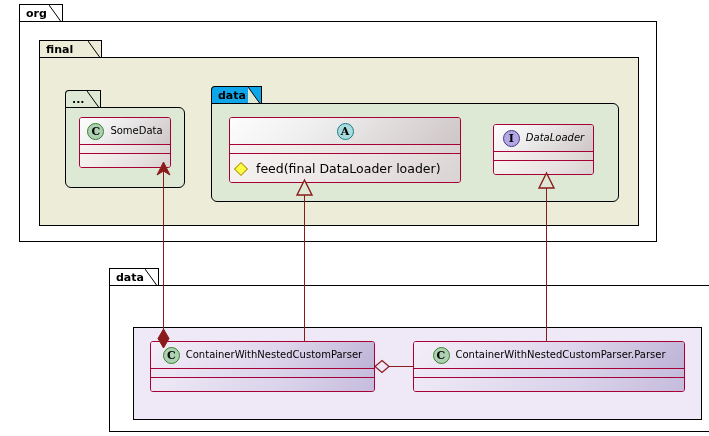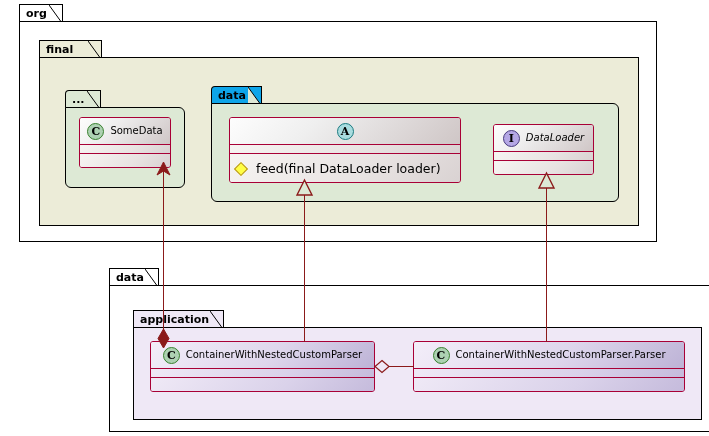--- a/index.html
+++ b/index.html
@@ -268,29 +268,20 @@
         <svg width="13" height="18" viewBox="0 0 13 18">
             <polygon points="0,0 13,18 0,18" fill="#ffffff" stroke="none"></polygon>
             <line x1="0" y1="0" x2="13" y2="18" stroke="#000000" stroke-width="1"></line>
           </svg>
       </span>
     </div>
     <div class="pkg-body" style="top:17px; width:611px; height:147px;"></div>
   </div>
 
   <div class="pkg pkg-application" style="left:118px; top:310px; width:569px; height:110px;">
-    <div class="pkg-tab" style="width:91px;">
-      <span>application</span>
-      <span class="fold">
-        <svg width="13" height="18" viewBox="0 0 13 18">
-            <polygon points="0,0 13,18 0,18" fill="#EFE8F6" stroke="none"></polygon>
-            <line x1="0" y1="0" x2="13" y2="18" stroke="#000000" stroke-width="1"></line>
-          </svg>
-      </span>
-    </div>
     <div class="pkg-body" style="top:17px; width:569px; height:93px;"></div>
   </div>
 
   <div class="cls skin-lav" style="left:135px; top:341px; width:225px; height:51px;">
     <div class="cls-head skin-lav">
       <span class="stereo stereo-C">C</span>
       <span class="cls-name">ContainerWithNestedCustomParser</span>
     </div>
     <div class="cls-compartment skin-lav-flat"></div>
     <div class="cls-compartment last skin-lav-flat" style="height:13px;"></div>

